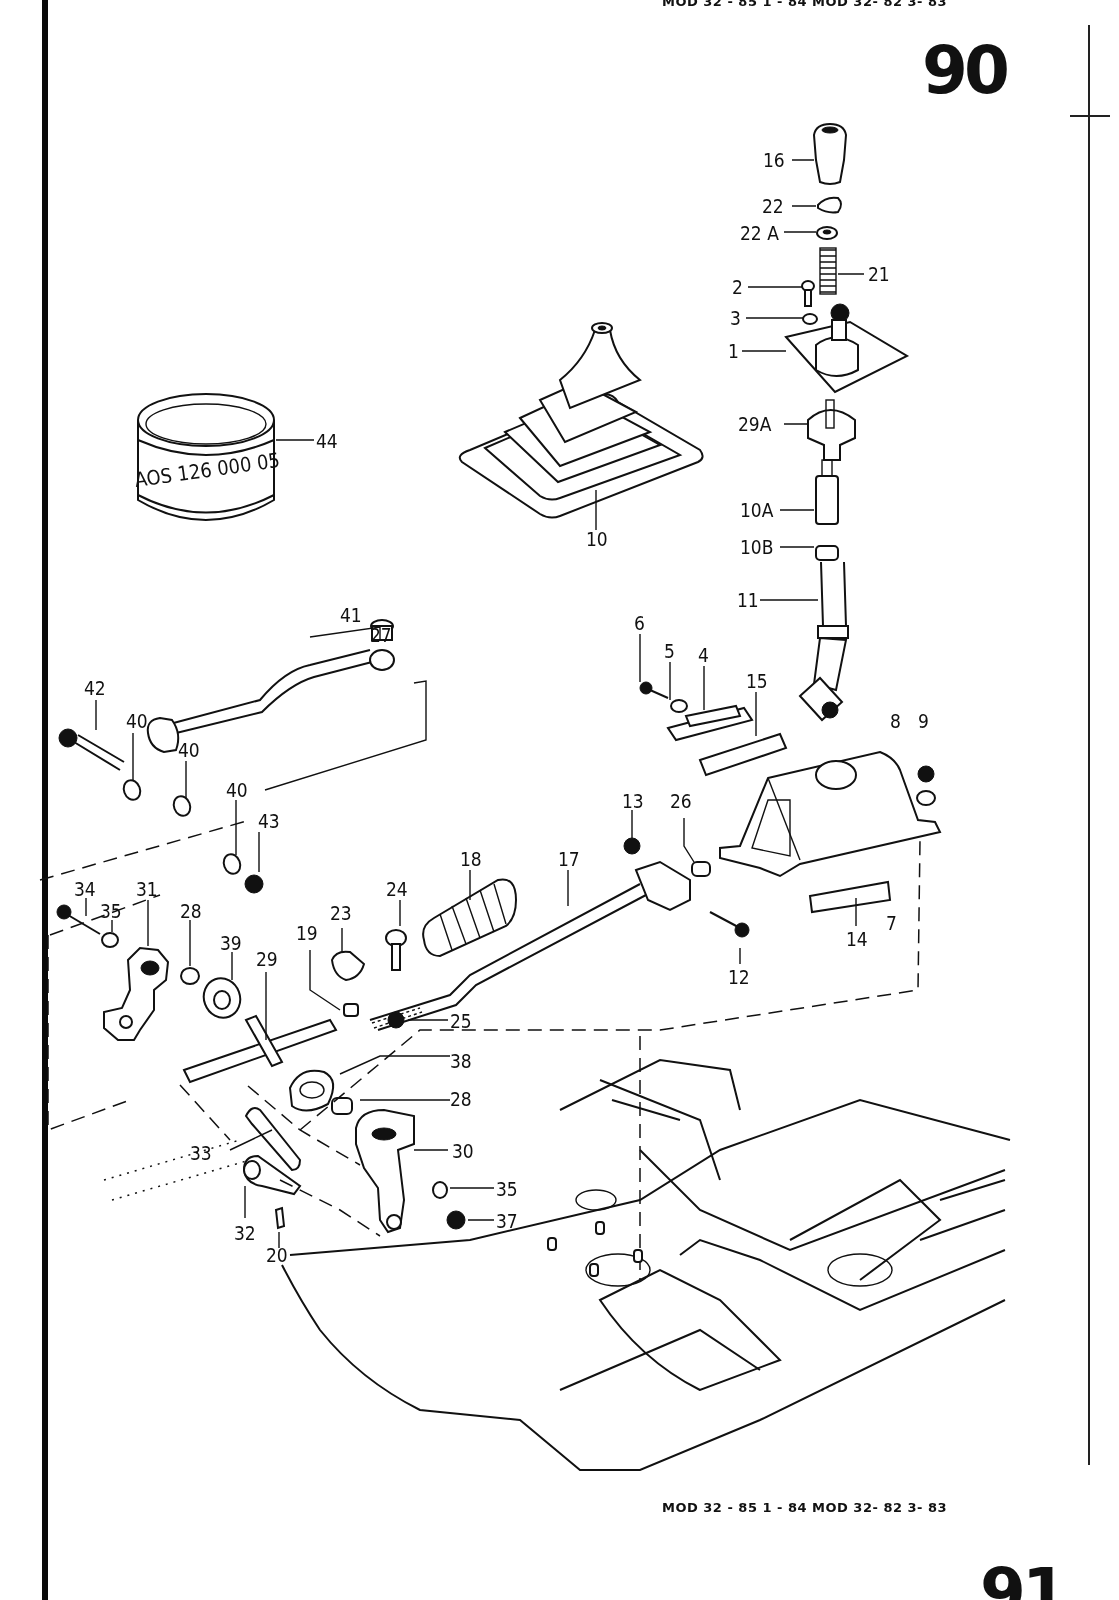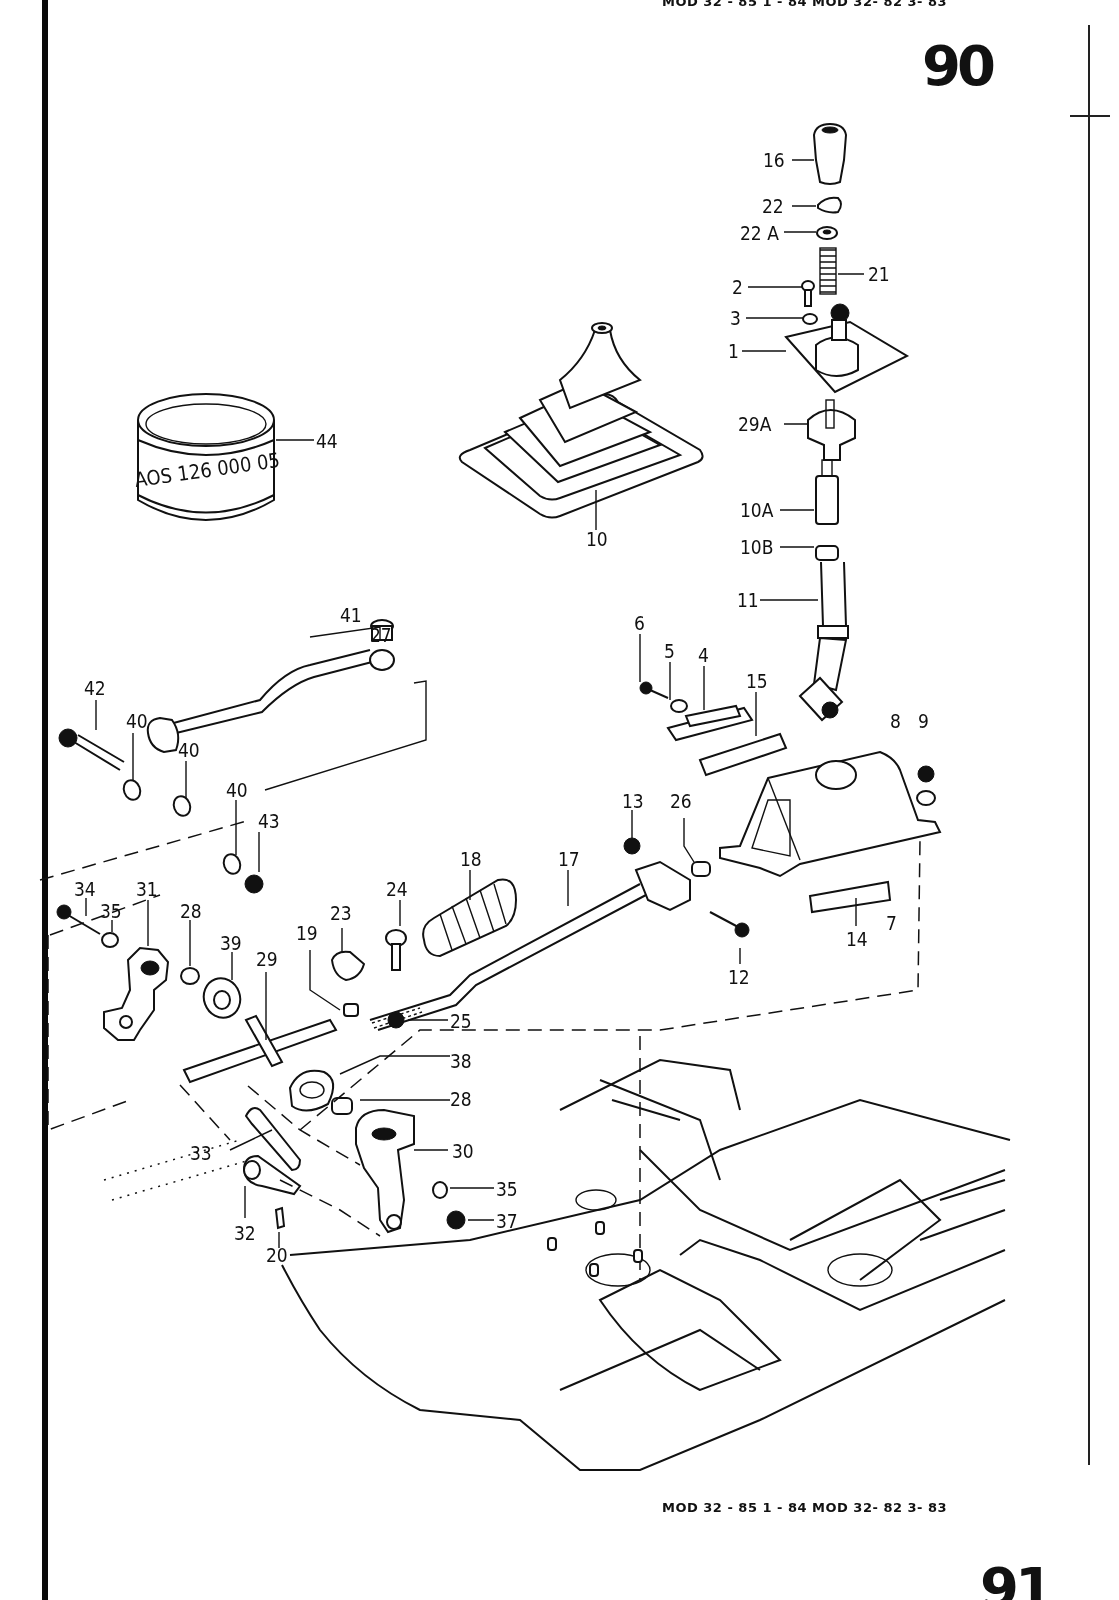--- a/index.html
+++ b/index.html
@@ -2,21 +2,21 @@
 <html><head>
 <meta charset="utf-8">
 <style>
   html, body { margin:0; padding:0; background:#ffffff; }
   body { width:1119px; height:1600px; position:relative; overflow:hidden;
          font-family:"DejaVu Sans", sans-serif; color:#111; }
   .left-rule { position:absolute; left:42px; top:0; width:6px; height:1600px; background:#0a0a0a; }
   .right-rule { position:absolute; left:1088px; top:25px; width:2px; height:1440px; background:#222; }
   .tick { position:absolute; left:1070px; top:115px; width:40px; height:2px; background:#222; }
   .hdr { position:absolute; font-weight:bold; font-size:13px; letter-spacing:0.5px; }
-  .pageno { position:absolute; font-weight:bold; font-size:56px; line-height:1; letter-spacing:-4px; }
+  .pageno { position:absolute; font-weight:bold; font-size:66px; line-height:1; letter-spacing:-4px; }
   svg#diagram { position:absolute; left:0; top:0; }
   svg#diagram text { font-family:"DejaVu Sans Condensed","DejaVu Sans", sans-serif; font-size:19px; fill:#111; }
   .ln { stroke:#111; stroke-width:2; fill:none; }
   .thin { stroke:#111; stroke-width:1.4; fill:none; }
   .dash { stroke:#111; stroke-width:1.5; fill:none; stroke-dasharray:14 8; }
   .dot { stroke:#111; stroke-width:1.5; fill:none; stroke-dasharray:2 6; }
   .part { stroke:#111; stroke-width:2; fill:#fff; }
   .dark { fill:#111; stroke:#111; }
 </style>
 </head>

